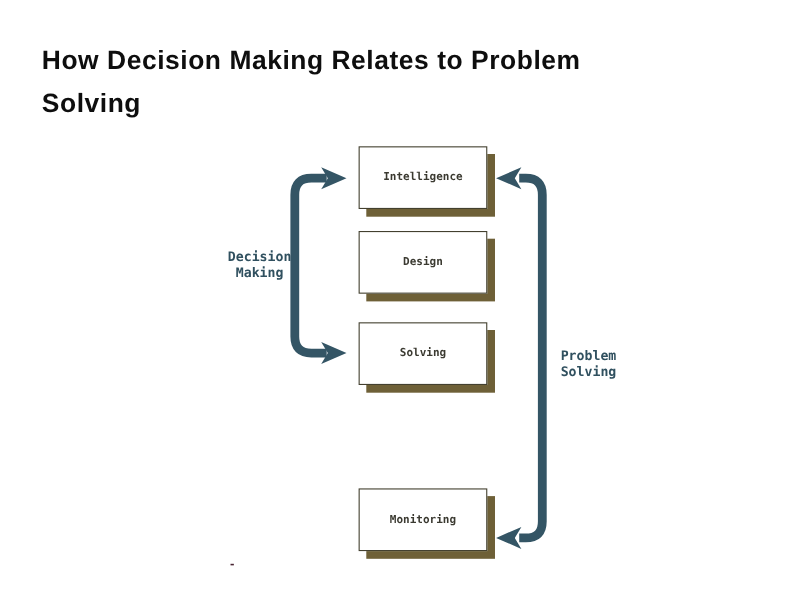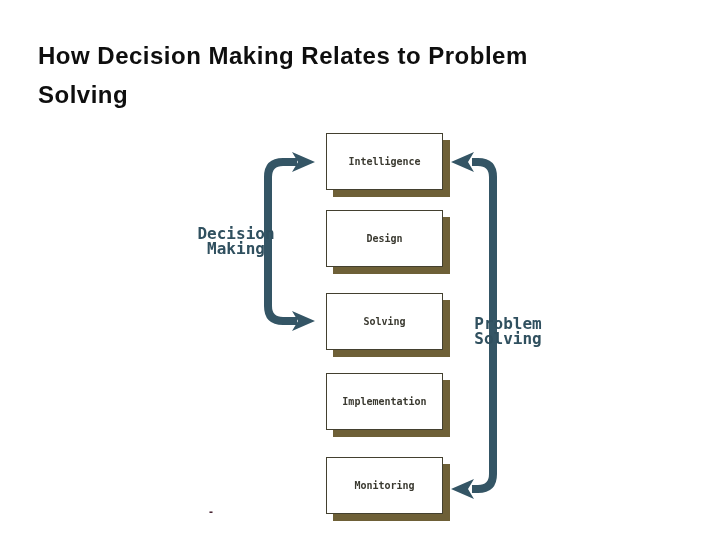--- a/index.html
+++ b/index.html
@@ -49,27 +49,27 @@
     font-weight: bold;
     color: var(--c-box-text, #3b3a31);
     letter-spacing: 0px;
     white-space: nowrap;
   }
   .side-label {
     position: absolute;
     width: 80px;
     text-align: center;
     font-family: "DejaVu Sans Mono", monospace;
-    font-size: 16px;
+    font-size: 12px;
     font-weight: bold;
     line-height: 15px;
     color: var(--c-side-label, #30505f);
   }
   .side-label.decision { left: 196px; top: 226px; }
-  .side-label.problem  { left: 468px; top: 316px; }
+  .side-label.problem  { left: 495px; top: 316px; }
   .arrows-layer {
     position: absolute;
     inset: 0;
     pointer-events: none;
   }
   .arrow-path {
     fill: none;
     stroke: var(--c-arrow, #345565);
     stroke-width: 8;
   }
@@ -113,24 +113,21 @@
 
   <div class="flow-box" style="top:133px">
     <span class="flow-box-label">Intelligence</span>
   </div>
   <div class="flow-box" style="top:210px">
     <span class="flow-box-label">Design</span>
   </div>
   <div class="flow-box" style="top:293px">
     <span class="flow-box-label">Solving</span>
   </div>
-  <div class="flow-box" style="top:373px">
-    <span class="flow-box-label">Implementation</span>
-  </div>
-  <div class="flow-box" style="top:457px">
+  <div class="flow-box" style="top:444px">
     <span class="flow-box-label">Monitoring</span>
   </div>
 
   <div class="side-label decision">
     <div>Decision</div>
     <div>Making</div>
   </div>
 
   <div class="side-label problem">
     <div>Problem</div>

